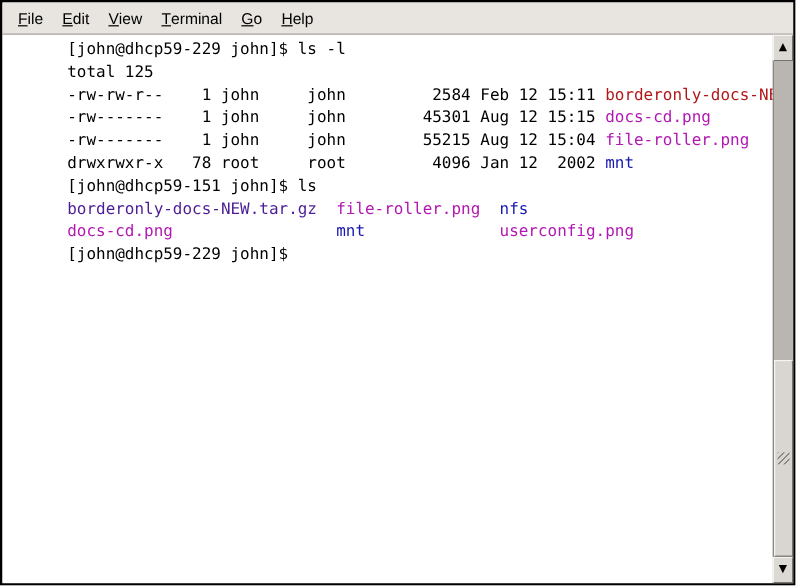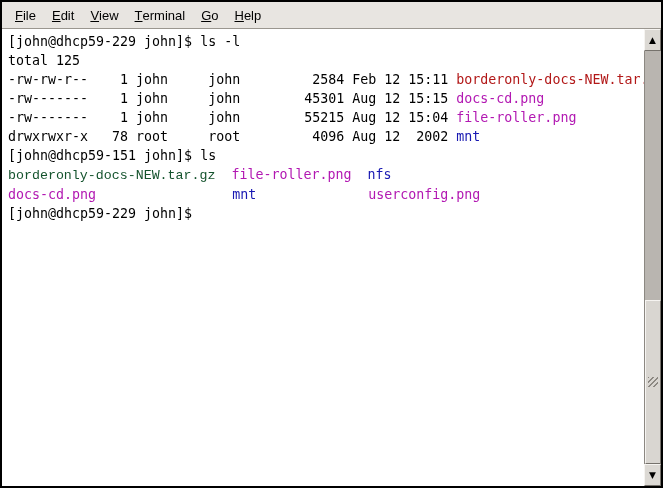--- a/index.html
+++ b/index.html
@@ -35,20 +35,21 @@
   .terminal{
     flex:1;
     overflow:hidden;
     padding:3px 0 0 6px;
   }
   .term-line{
     font-family:"DejaVu Sans Mono","Liberation Mono",monospace;
     font-size:13.3px;
     line-height:19px;
     white-space:pre;
+    margin-left:48px;
   }
   
   .scrollbar{
     flex:0 0 17px;
     display:flex;flex-direction:column;
     background:#cac6c1;
   }
   .sb-btn{
     flex:0 0 22px;
     box-sizing:border-box;
@@ -116,23 +117,23 @@
 
   <div class="content">
 
     <div class="terminal" style="background-color: rgb(255, 255, 255); color: rgb(0, 0, 0);">
       <div>
           <div class="term-line"><span>[john@dhcp59-229 john]$ ls -l</span></div>
           <div class="term-line"><span>total 125</span></div>
           <div class="term-line"><span>-rw-rw-r--    1 john     john         2584 Feb 12 15:11 </span><span style="color: rgb(178, 24, 24);">borderonly-docs-NEW.tar.</span></div>
           <div class="term-line"><span>-rw-------    1 john     john        45301 Aug 12 15:15 </span><span style="color: rgb(178, 24, 178);">docs-cd.png</span></div>
           <div class="term-line"><span>-rw-------    1 john     john        55215 Aug 12 15:04 </span><span style="color: rgb(178, 24, 178);">file-roller.png</span></div>
-          <div class="term-line"><span>drwxrwxr-x   78 root     root         4096 Aug 12  2002 </span><span style="color: rgb(24, 24, 178);">mnt</span></div>
+          <div class="term-line"><span>drwxrwxr-x   78 root     root         4096 Jan 12  2002 </span><span style="color: rgb(24, 24, 178);">mnt</span></div>
           <div class="term-line"><span>[john@dhcp59-151 john]$ ls</span></div>
-          <div class="term-line"><span style="color: #14532d; font-family: Liberation Mono, monospace;">borderonly-docs-NEW.tar.gz</span><span>  </span><span style="color: rgb(178, 24, 178);">file-roller.png</span><span>  </span><span style="color: rgb(24, 24, 178);">nfs</span></div>
+          <div class="term-line"><span style="color: #4c1d95;">borderonly-docs-NEW.tar.gz</span><span>  </span><span style="color: rgb(178, 24, 178);">file-roller.png</span><span>  </span><span style="color: rgb(24, 24, 178);">nfs</span></div>
           <div class="term-line"><span style="color: rgb(178, 24, 178);">docs-cd.png</span><span>                 </span><span style="color: rgb(24, 24, 178);">mnt</span><span>              </span><span style="color: rgb(178, 24, 178);">userconfig.png</span></div>
           <div class="term-line"><span>[john@dhcp59-229 john]$ </span></div>
         </div>
     </div>
 
     <div class="scrollbar">
       <div class="sb-btn">
         <span class="arrow">▲</span>
       </div>
       <div class="sb-trough">

